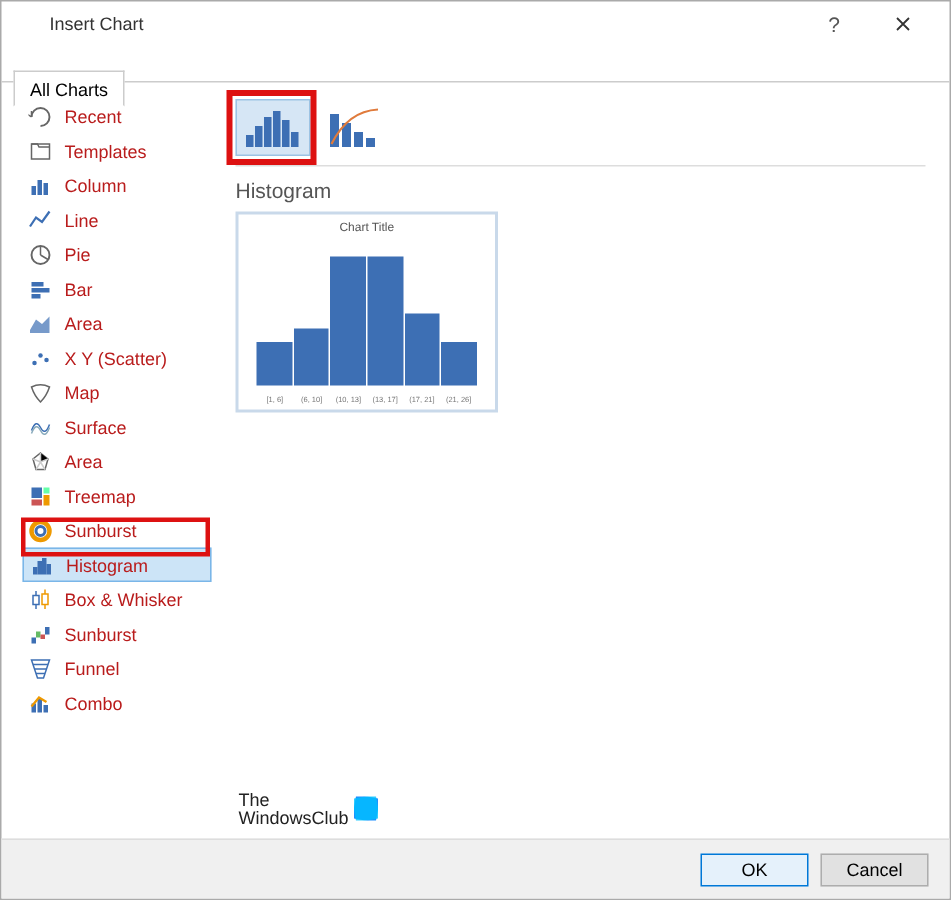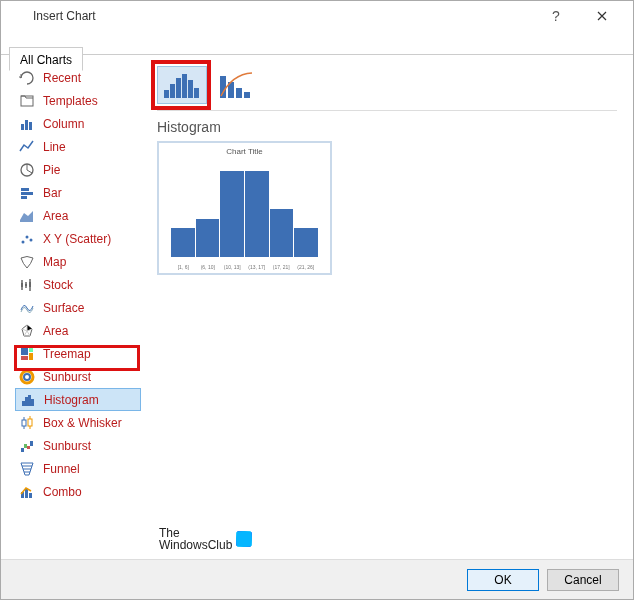--- a/index.html
+++ b/index.html
@@ -151,31 +151,20 @@
           </span>
           <span>X Y (Scatter)</span>
         </div>
         <div class="sidebar-item">
           <span class="icon">
             <svg viewBox="0 0 16 16">
               <path d="M2 4 Q8 1 14 4 Q12 10 8 14 Q4 10 2 4 Z" fill="none" stroke="#666"></path>
             </svg>
           </span>
           <span>Map</span>
-        </div>
-        <div class="sidebar-item">
-          <span class="icon">
-            <svg viewBox="0 0 16 16">
-              <path d="M3 3 L3 13 M7 5 L7 11 M11 2 L11 14" stroke="#666" stroke-width="1.5"></path>
-              <rect x="2" y="6" width="2" height="4" fill="#666"></rect>
-              <rect x="6" y="7" width="2" height="2" fill="#666"></rect>
-              <rect x="10" y="5" width="2" height="5" fill="#666"></rect>
-            </svg>
-          </span>
-          <span>Stock</span>
         </div>
         <div class="sidebar-item">
           <span class="icon">
             <svg viewBox="0 0 16 16">
               <path d="M2 10 Q5 2 8 8 Q11 14 14 6" stroke="#3d6fb4" fill="none"></path>
               <path d="M2 12 Q5 4 8 10 Q11 16 14 8" stroke="#8ab" fill="none"></path>
             </svg>
           </span>
           <span>Surface</span>
         </div>

